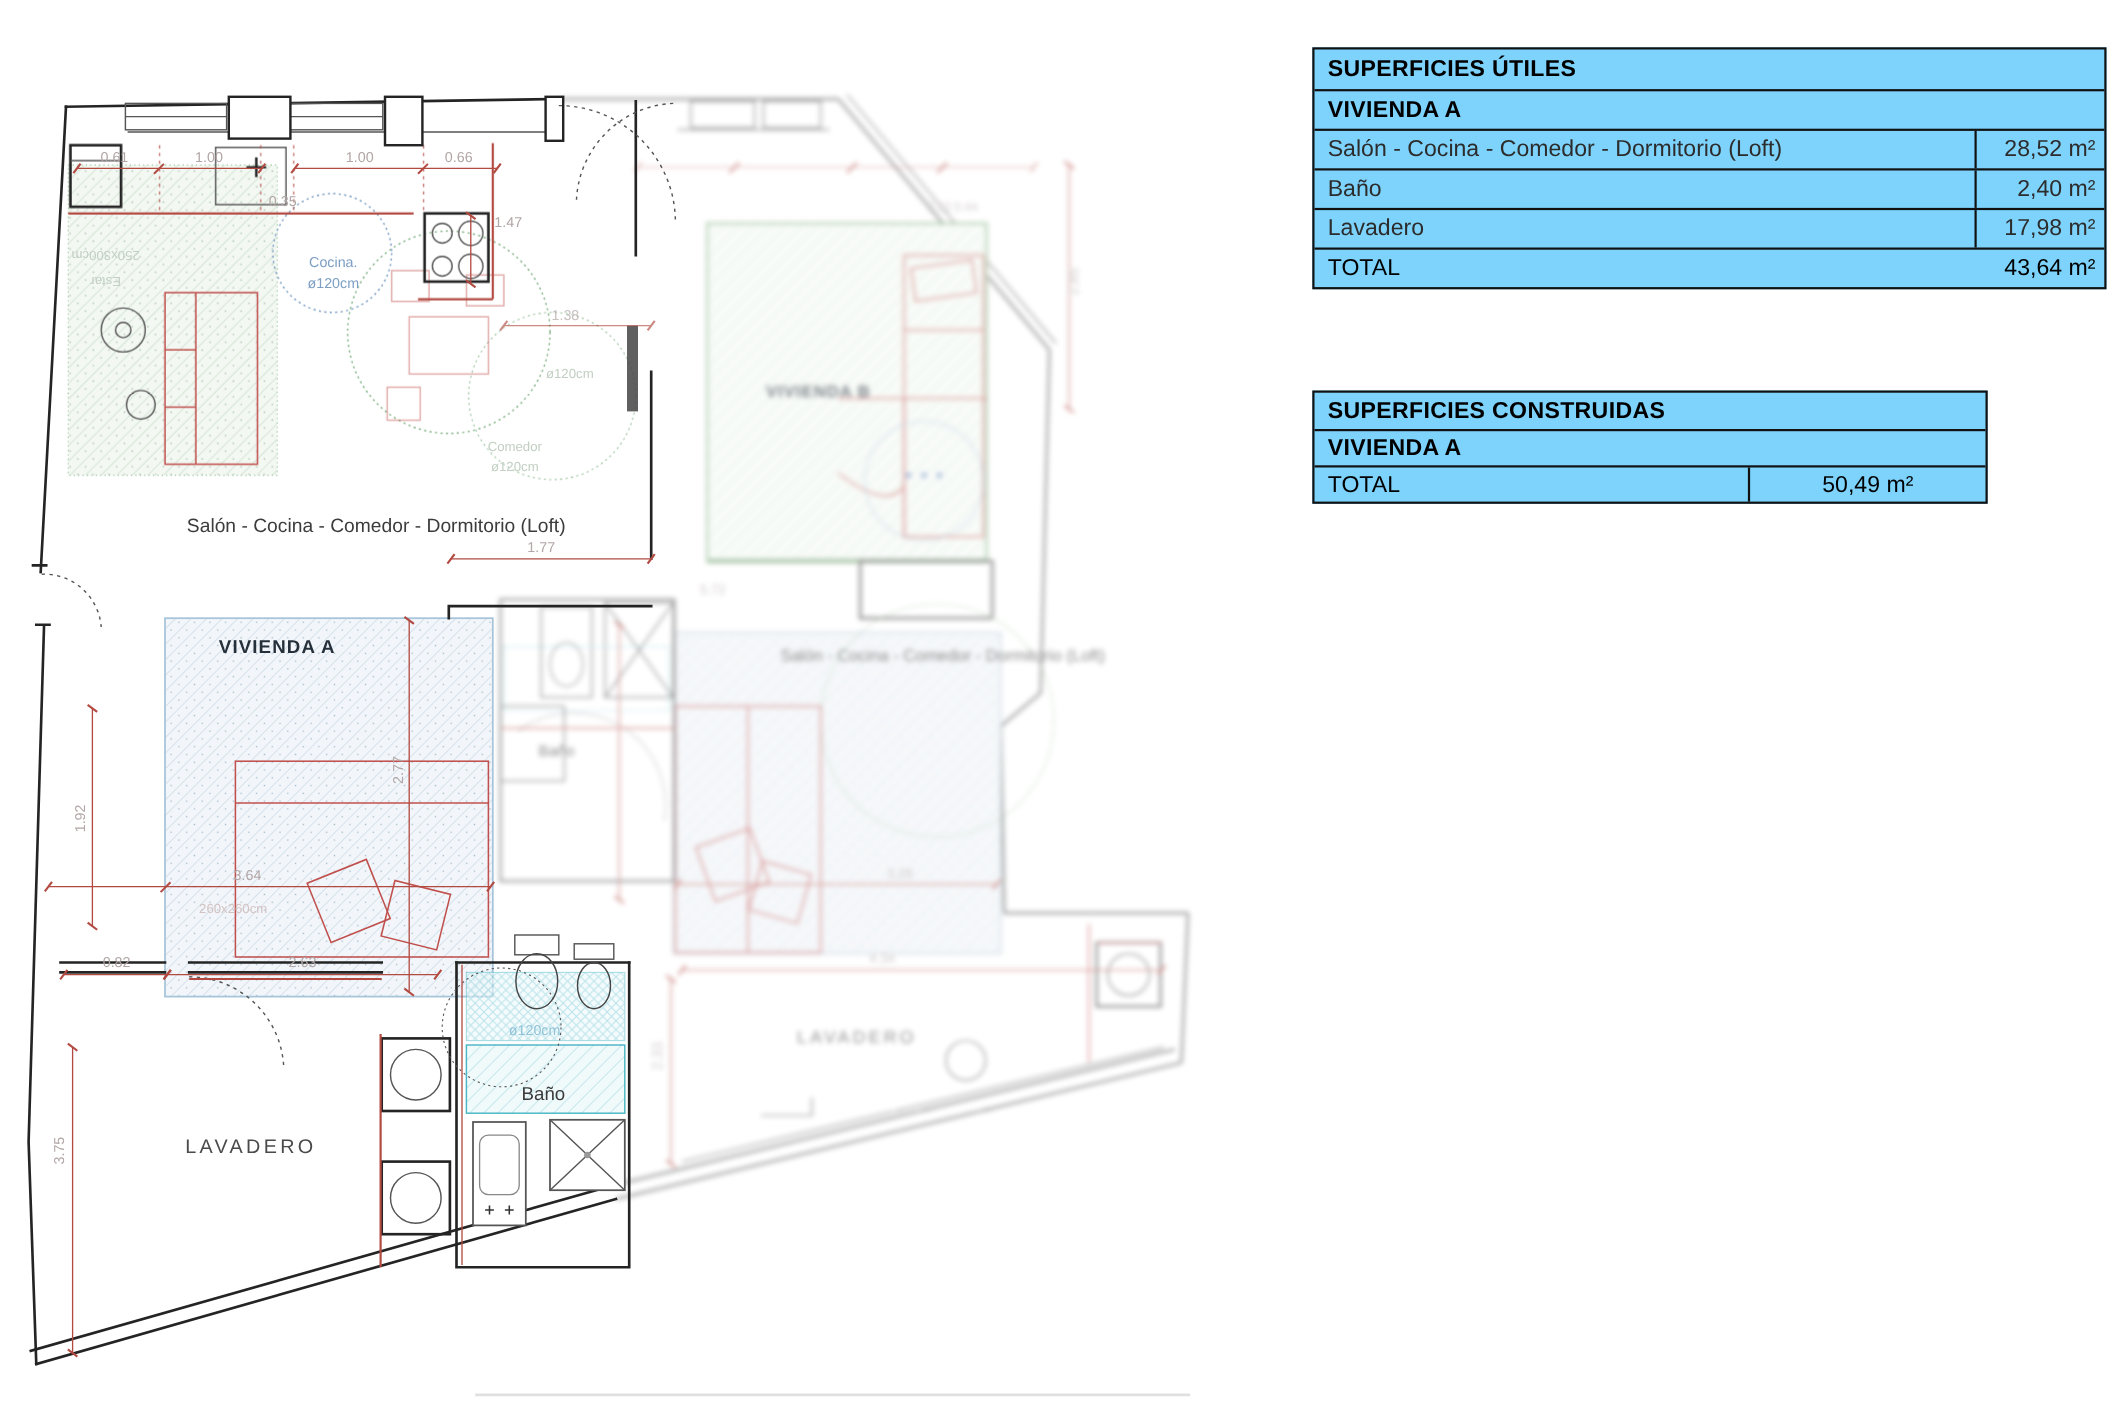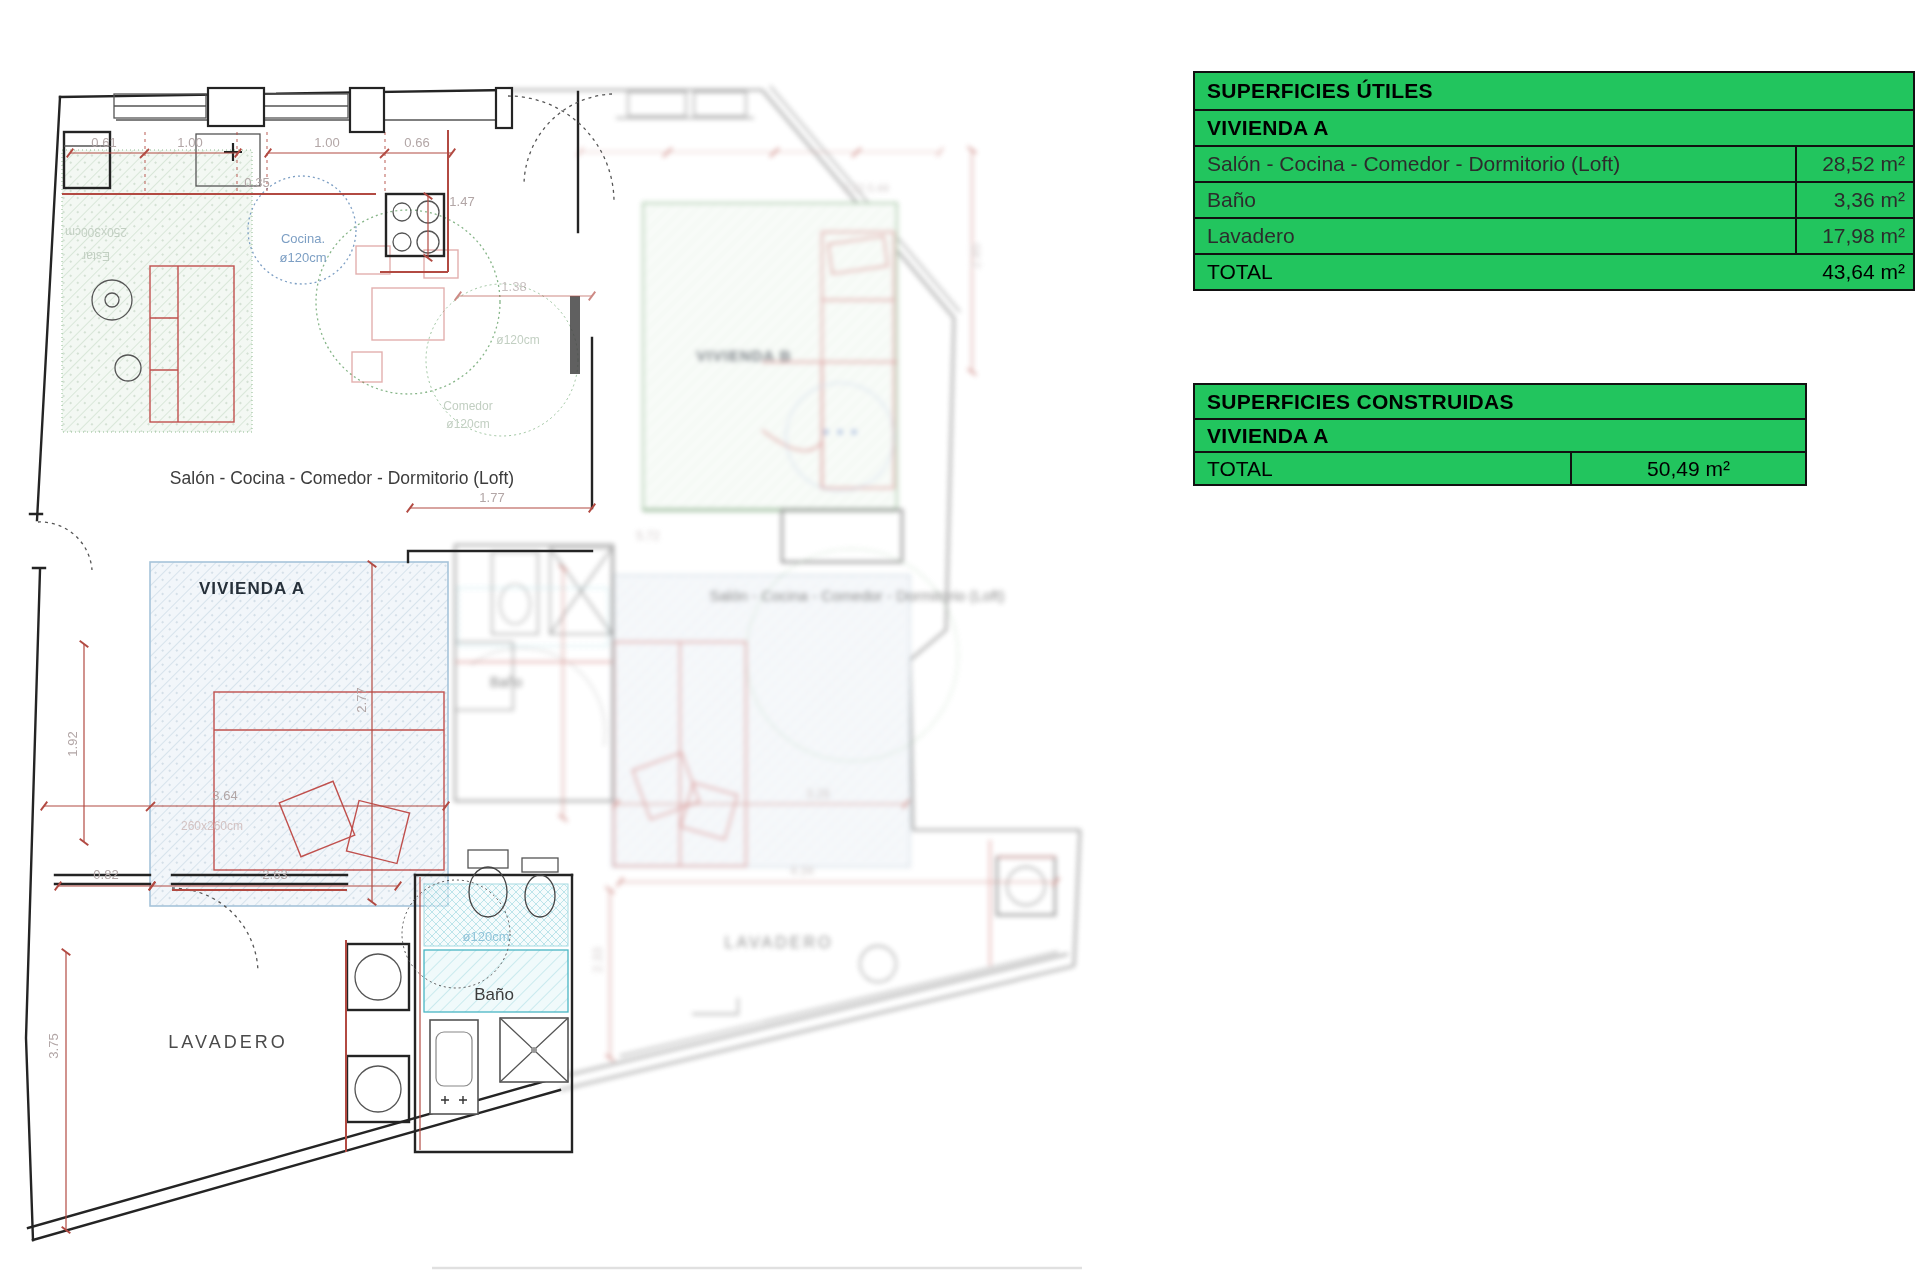--- a/index.html
+++ b/index.html
@@ -21,33 +21,33 @@
   .labB{fill:#26303a;font-size:17px;font-weight:bold;text-anchor:middle;letter-spacing:1px;}
   .labL{fill:#4a4a4a;font-size:18px;text-anchor:middle;letter-spacing:3px;}
   .dimt{fill:#b2a6a6;font-size:13px;text-anchor:middle;}
   .fade{fill:#c2cfc2;font-size:12px;text-anchor:middle;}
   .fadeR{fill:#d3c2c2;font-size:12px;text-anchor:middle;}
   .blue{fill:#7d9fc4;font-size:13px;text-anchor:middle;}
   .cyt {fill:#8fc3d8;font-size:13px;text-anchor:middle;}
   .blurB{filter:blur(2.4px);opacity:.6;}
   .softA{filter:blur(0.35px);}
   
-  .tbl{position:absolute;border:2px solid #111;background:#22c55e;box-sizing:border-box;margin-top:28px;}
+  .tbl{position:absolute;border:2px solid #111;background:#7dd3fc;box-sizing:border-box;}
   .tbl1{left:1193px;top:43px;width:722px;}
   .tbl2{left:1193px;top:355px;width:614px;}
   .tr{display:flex;align-items:stretch;border-top:2px solid #111;height:36px;box-sizing:border-box;}
   .tbl2 .tr{height:33px;}
   .tr:first-child{border-top:none;}
   .c1{flex:1;display:flex;align-items:center;padding-left:12px;font-size:21px;color:#2c2c2c;}
   .th .c1{font-weight:bold;color:#000;letter-spacing:.3px;}
   .c2{width:118px;display:flex;align-items:center;justify-content:flex-end;
       padding-right:8px;font-size:21px;color:#2c2c2c;box-sizing:border-box;}
   .vrow .c2{border-left:2px solid #111;}
   .total .c1,.total .c2{font-weight:normal;color:#000;}
-  .tbl2 .total .c2{width:235px;border-left:2px solid #111;justify-content:center;padding-right:0;}
+  .tbl2 .total .c2{width:216px;border-left:2px solid #111;justify-content:center;padding-right:0;}
 </style>
 </head>
 <body>
 
 <div class="page">
 
 <svg class="plan" viewBox="0 0 1920 1280">
   <defs>
     <marker id="tk" viewBox="0 0 10 10" refX="5" refY="5" markerWidth="9" markerHeight="9" orient="auto-start-reverse">
       <path d="M2,9 L8,1" fill="none" stroke="#b24a42" stroke-width="1.8"></path>
@@ -300,21 +300,21 @@
   </div>
   <div class="tr th">
     <span class="c1">VIVIENDA A</span>
   </div>
   <div class="tr vrow">
     <span class="c1">Salón - Cocina - Comedor - Dormitorio (Loft)</span>
     <span class="c2">28,52  m²</span>
   </div>
   <div class="tr vrow">
     <span class="c1">Baño</span>
-    <span class="c2">3,36  m²</span>
+    <span class="c2">2,40  m²</span>
   </div>
   <div class="tr vrow">
     <span class="c1">Lavadero</span>
     <span class="c2">17,98  m²</span>
   </div>
   <div class="tr total">
     <span class="c1">TOTAL</span>
     <span class="c2">43,64  m²</span>
   </div>
 </div>

